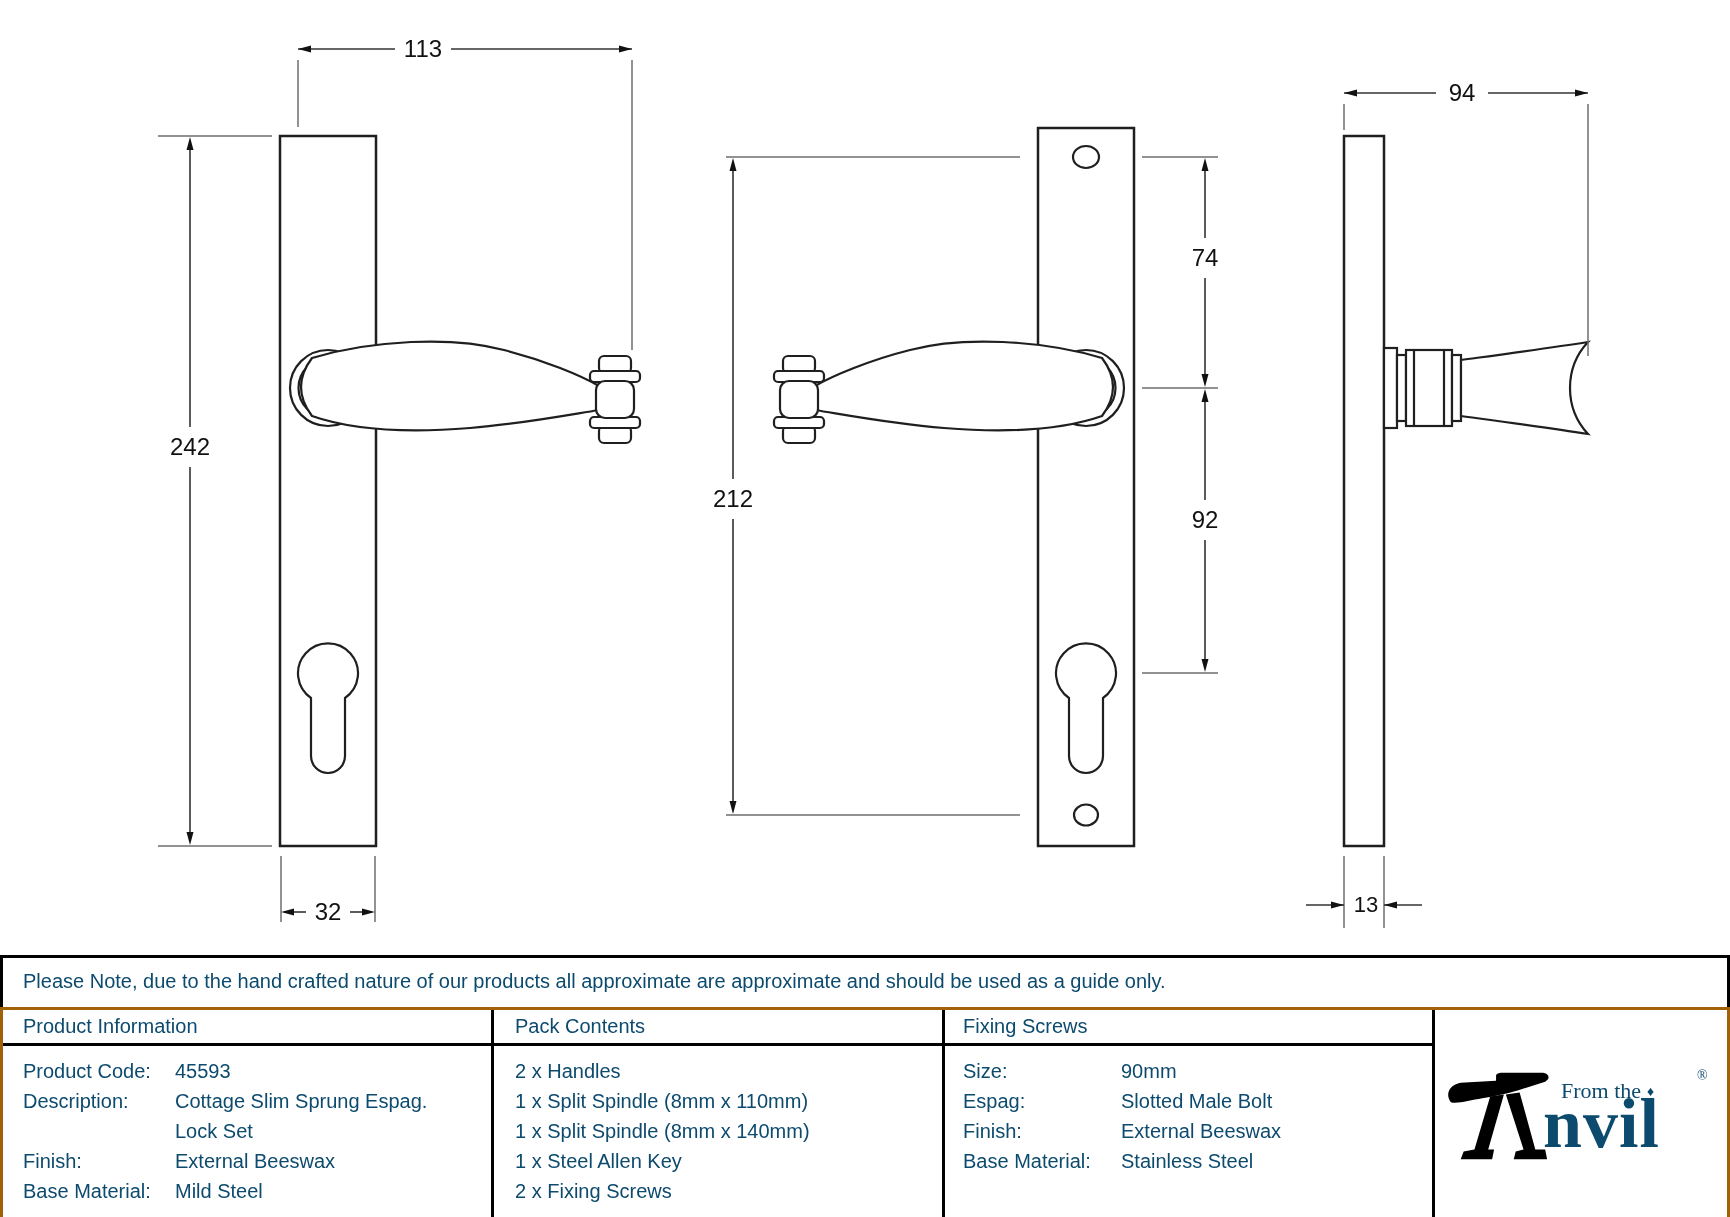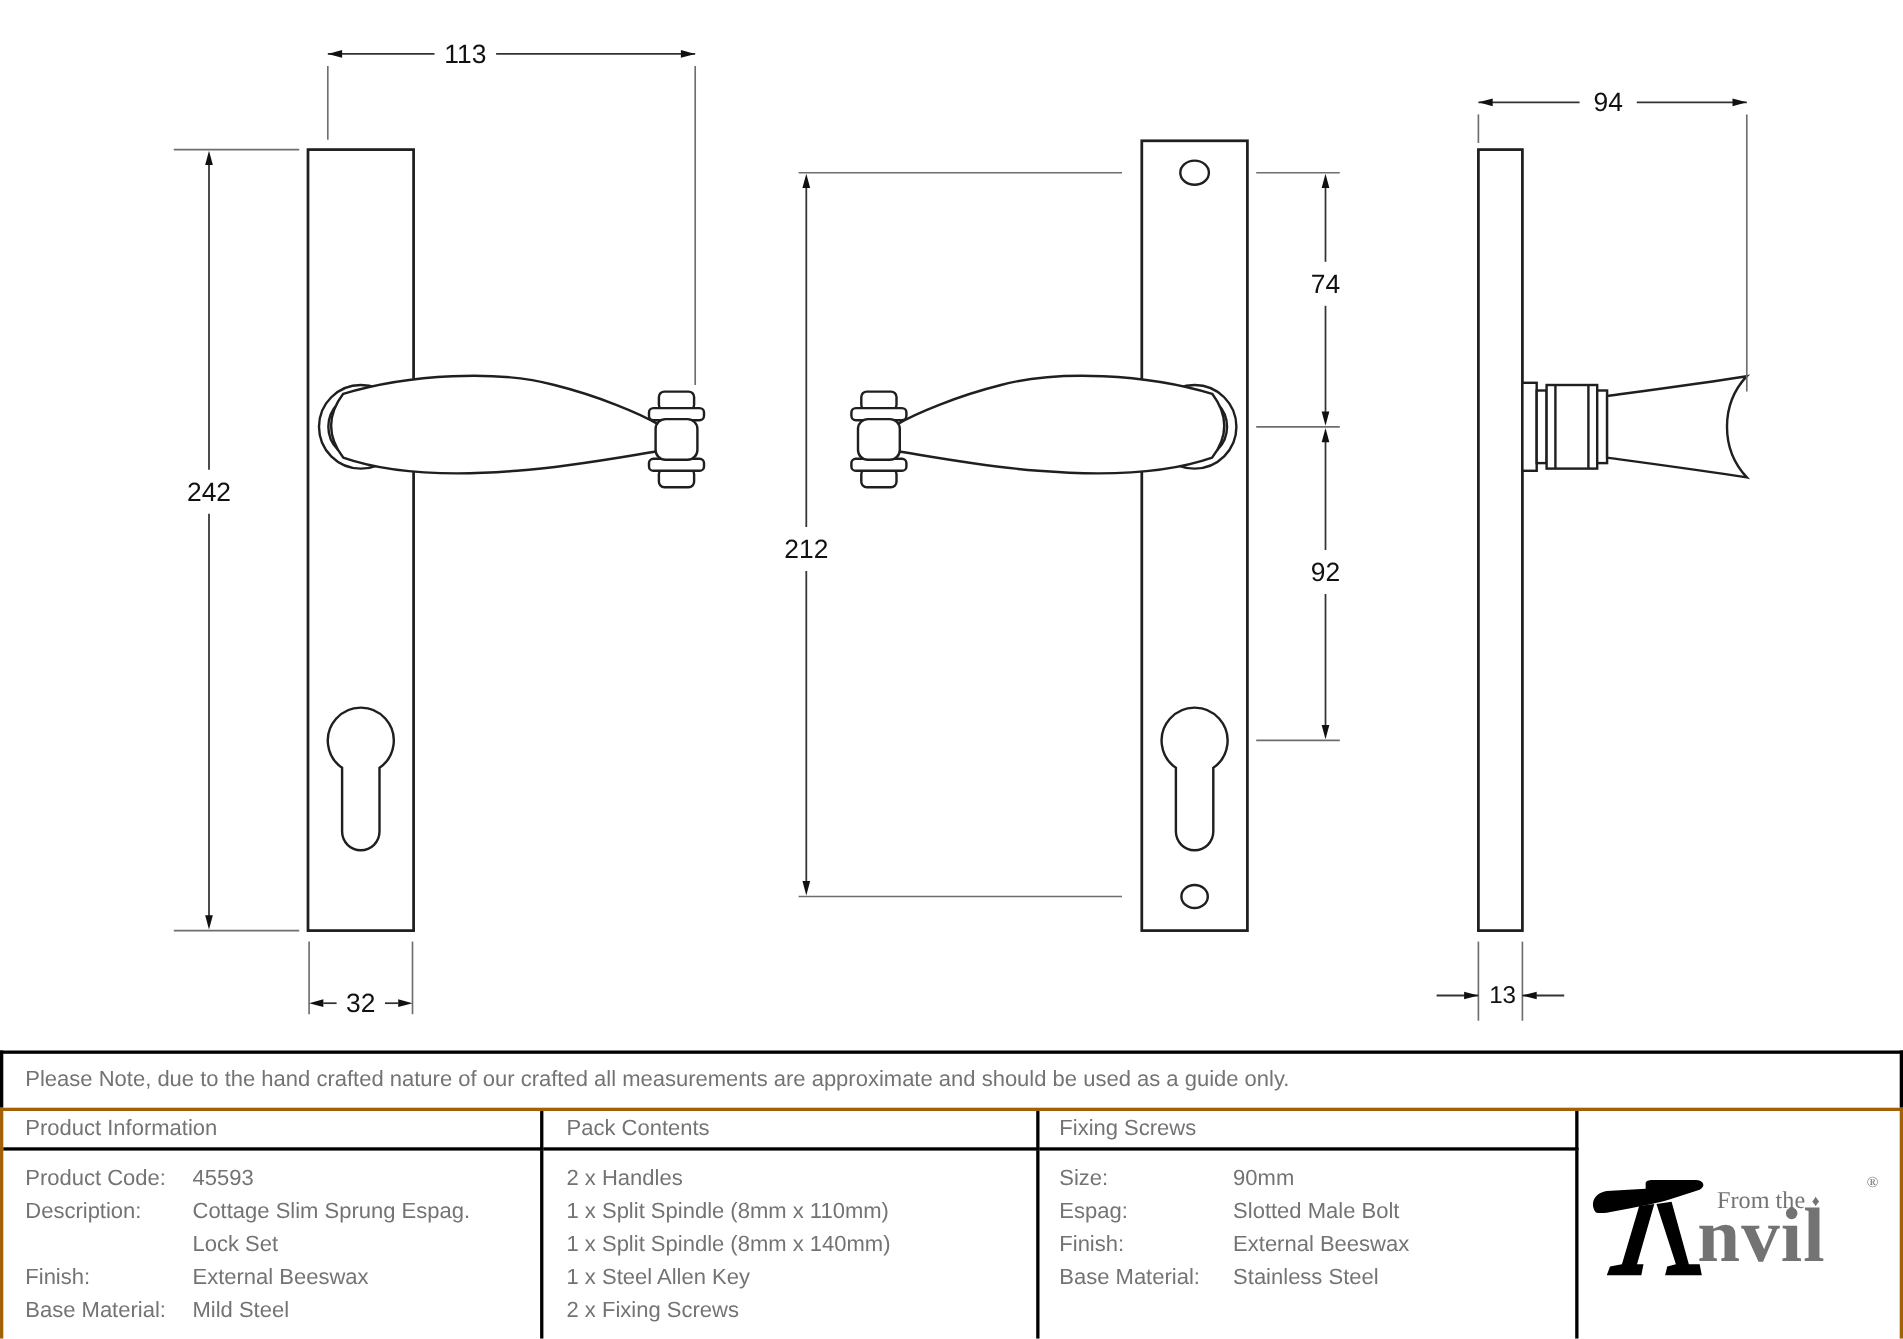--- a/index.html
+++ b/index.html
@@ -1,17 +1,17 @@
 <!DOCTYPE html>
 <html><head>
 <meta charset="utf-8">
 <style>
   html,body{margin:0;padding:0;background:#fff;}
   .sheet{position:relative;width:1730px;height:1217px;background:#fff;overflow:hidden;
-         font-family:"Liberation Sans",sans-serif;color:#737373;}
+         font-family:"Liberation Sans",sans-serif;color:#0c4a6e;}
   svg text{font-family:"Liberation Sans",sans-serif;fill:#111;}
   .dim-label{font-size:24px;}
   .dim-label-small{font-size:22px;}
 
   .note-row{position:absolute;top:955px;left:0;width:1730px;height:52px;box-sizing:border-box;
             border:3px solid #000;border-bottom:none;font-size:20px;line-height:47px;
             padding-left:20px;white-space:nowrap;}
   .tbl{position:absolute;top:1007px;left:0;width:1730px;height:234px;box-sizing:border-box;
        border:3px solid #a16207;display:grid;grid-template-columns:491px 451px 490px 1fr;
        grid-template-rows:36px 1fr;}
@@ -150,21 +150,21 @@
       <text class="dim-label" x="733" y="507">212</text>
       <text class="dim-label" x="1205" y="266">74</text>
       <text class="dim-label" x="1205" y="528">92</text>
       <text class="dim-label" x="1462" y="101">94</text>
       <text class="dim-label-small" x="1366" y="912">13</text>
     </g>
   </svg>
 
   
   <div class="note-row">
-    <span>Please Note, due to the hand crafted nature of our crafted all measurements are approximate and should be used as a guide only.</span>
+    <span>Please Note, due to the hand crafted nature of our products all approximate are approximate and should be used as a guide only.</span>
   </div>
 
   
   <div class="tbl">
     <div class="hcell h1 br">
       <span>Product Information</span>
     </div>
     <div class="hcell h2 br">
       <span>Pack Contents</span>
     </div>

